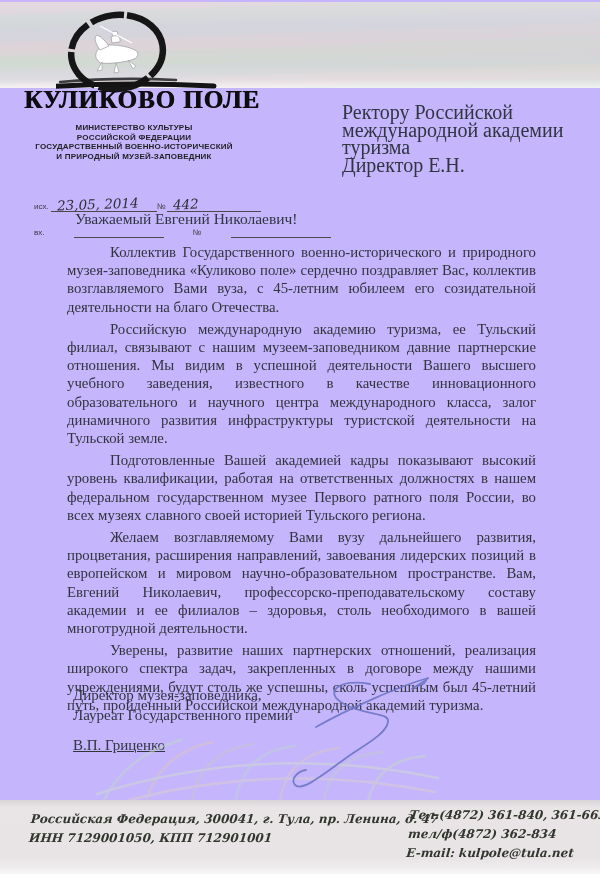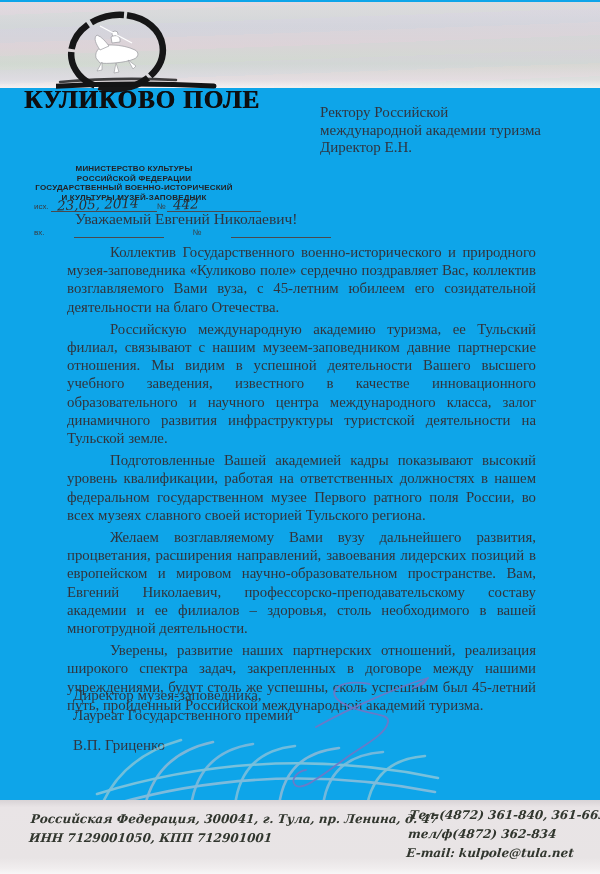--- a/index.html
+++ b/index.html
@@ -1,61 +1,61 @@
 <!DOCTYPE html>
 <html><head>
 <meta charset="utf-8">
 <style>
   html,body{margin:0;padding:0;background:#8a8a8a;}
-  .page{position:relative;width:600px;height:874px;margin:0 auto;background:#0ea5e9;
+  .page{position:relative;width:600px;height:874px;margin:0 auto;background:#c4b5fd;
         font-family:"Liberation Serif",serif;overflow:hidden;}
 
   
   .top-band{position:absolute;left:0;top:2px;width:600px;height:86px;
     background:
       repeating-linear-gradient(178deg,
         rgba(226,205,212,.22) 0 13px,
         rgba(203,214,205,.25) 13px 27px,
         rgba(206,206,219,.28) 27px 41px),
       linear-gradient(180deg,#e3dee3 0%,#d6d7dd 28%,#dbd5d9 52%,#d4dad3 72%,#e4e1e4 90%,#fbfbfa 100%);}
 
   
   .logo-svg{position:absolute;left:56px;top:8px;}
   .brand-title{position:absolute;left:24px;top:86px;width:218px;text-align:center;
     font-weight:bold;font-size:25px;letter-spacing:1px;color:#0e0e10;
     transform:scaleY(1.04);text-shadow:.7px 0 0 #0e0e10;white-space:nowrap;}
   .ministry{position:absolute;left:16px;top:123px;width:236px;text-align:center;
     font-family:"Liberation Sans",sans-serif;font-weight:bold;font-size:8px;
-    line-height:9.6px;letter-spacing:.2px;color:#222226;margin-top:41px;}
+    line-height:9.6px;letter-spacing:.2px;color:#222226;}
 
   
   .ref{position:absolute;left:34px;font-family:"Liberation Sans",sans-serif;
     font-size:8px;color:#3a3a3e;display:flex;align-items:flex-end;}
   .ref .lbl{padding-right:2px;padding-bottom:1px;margin-top:44px;}
   .ref .seg{border-bottom:1px solid #4a4a4e;position:relative;height:16px;}
   .ref-out{top:158px;}
   .ref-in{top:184px;gap:28px;}
   .hand{font-family:"DejaVu Serif",serif;font-style:italic;font-size:13.5px;
     color:#2e2e33;white-space:nowrap;display:inline-block;transform:rotate(-2deg);}
   .seg-a{width:106px;} .seg-b{width:94px;} .seg-c{width:90px;} .seg-d{width:100px;}
   .seg .hand{position:absolute;left:6px;bottom:-1px;}
 
   
-  .recipient{position:absolute;left:320px;top:104px;font-size:15px;line-height:17.6px;color:#303publicity;}
+  .recipient{position:absolute;left:342px;top:104px;font-size:20px;line-height:17.6px;color:#303publicity;}
   .recipient{color:#303540;}
   .salutation{position:absolute;left:75px;top:210px;width:477px;
     font-size:15.5px;color:#303540;}
   .body-text{position:absolute;left:63px;top:239px;width:477px;font-size:14.8px;
     line-height:18.2px;text-align:justify;color:#32343c;}
   .body-text p{margin:4px;text-indent:43px;}
 
   
   .signoff{position:absolute;left:73px;top:686px;width:492px;display:flex;
     justify-content:space-between;font-size:15px;line-height:19.5px;color:#303540;flex-direction:column;}
-  .signoff .name{padding-top:11px;white-space:nowrap;}
+  .signoff .name{padding-top:11px;white-space:nowrap;text-decoration:underline;}
 
   .watermark-svg{position:absolute;left:95px;top:726px;}
   .signature-svg{position:absolute;left:268px;top:658px;}
 
   
   .footer{position:absolute;left:0;top:800px;width:600px;height:74px;
     background:linear-gradient(180deg,#d8d3d6 0,#e9e4e6 10%,#e8e4e5 78%,#f0edee 92%,#f8f7f7 100%);}
   .footer .col{position:absolute;font-family:"DejaVu Serif",serif;font-style:italic;
     font-weight:bold;font-size:12px;line-height:19px;color:#31362e;
     transform:skewX(-5deg);white-space:nowrap;}
@@ -83,21 +83,21 @@
       <path d="M44,18 L76,35" stroke="#ffffff" stroke-width="1.4"></path>
     </g>
   </svg>
 
   <div class="brand-title">КУЛИКОВО ПОЛЕ</div>
 
   <div class="ministry">
     <div>МИНИСТЕРСТВО КУЛЬТУРЫ</div>
     <div>РОССИЙСКОЙ ФЕДЕРАЦИИ</div>
     <div>ГОСУДАРСТВЕННЫЙ ВОЕННО-ИСТОРИЧЕСКИЙ</div>
-    <div>И КУЛЬТУРЫ МУЗЕЙ-ЗАПОВЕДНИК</div>
+    <div>И ПРИРОДНЫЙ МУЗЕЙ-ЗАПОВЕДНИК</div>
   </div>
 
   <div class="ref ref-out">
     <span class="lbl">исх.</span>
     <span class="seg seg-a">
       <span class="hand">23,05, 2014</span>
     </span>
     <span class="lbl">№</span>
     <span class="seg seg-b">
       <span class="hand">442</span>

